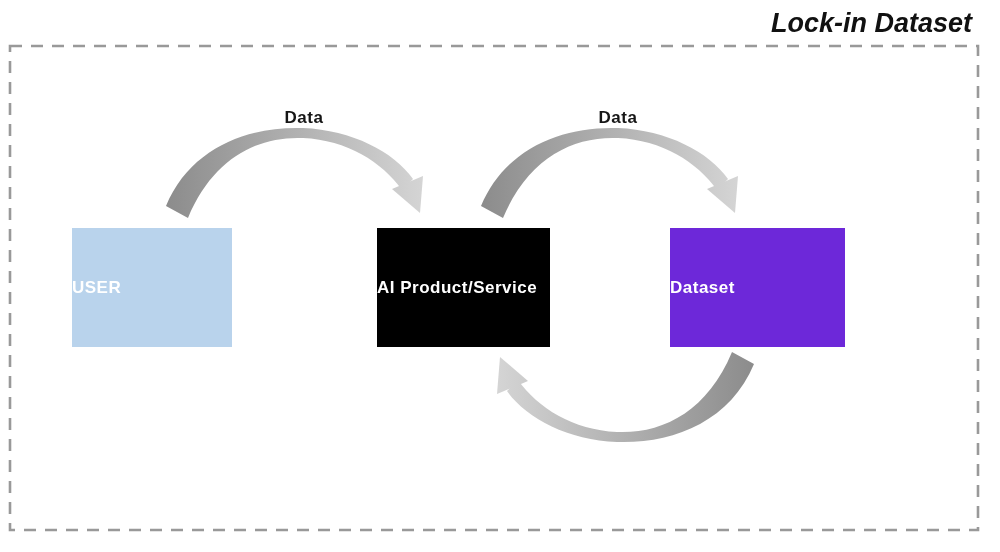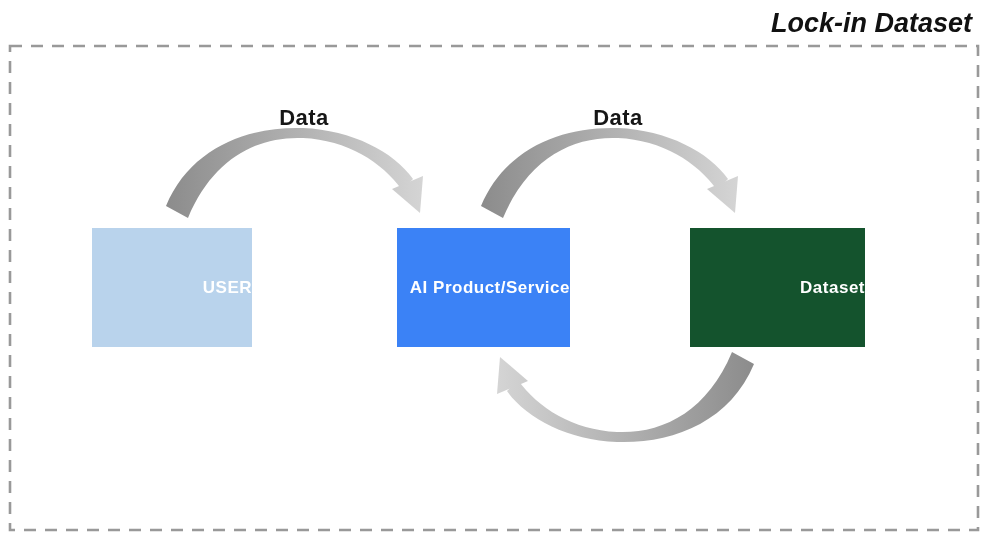--- a/index.html
+++ b/index.html
@@ -26,41 +26,40 @@
   }
   .arrow-layer {
     position: absolute;
     left: 0; top: 0;
     width: 1000px; height: 552px;
   }
   .node {
     position: absolute;
     display: flex;
     align-items: center;
-    justify-content: flex-end;
+    justify-content: flex-start;
     text-align: center;
-    margin-left: 20px;
   }
   .node-label {
     color: #ffffff;
     font-weight: bold;
     font-stretch: condensed;
     font-size: 17px;
     letter-spacing: 0.5px;
     white-space: nowrap;
   }
   .node-user    { left: 72px;  top: 228px; width: 160px; height: 119px; }
   .node-product { left: 377px; top: 228px; width: 173px; height: 119px; }
   .node-dataset { left: 670px; top: 228px; width: 175px; height: 119px; }
   .edge-label {
     position: absolute;
     transform: translate(-50%, -50%);
     font-weight: bold;
     font-stretch: condensed;
-    font-size: 22px;
+    font-size: 17px;
     color: #161616;
     letter-spacing: 0.5px;
     white-space: nowrap;
   }
   .edge-label-1 { left: 304px; top: 118px; }
   .edge-label-2 { left: 618px; top: 118px; }
   .edge-label-3 { left: 627px; top: 461px; }
 </style>
 </head>
 <body>
@@ -92,25 +91,25 @@
 
     <use href="#arc-arrow"></use>
     <use href="#arc-arrow" transform="translate(315,0)"></use>
     <use href="#arc-arrow" transform="translate(920,570) scale(-1,-1)"></use>
   </svg>
 
   <div class="node node-user" style="background-color: rgb(185, 211, 236);">
     <span class="node-label">USER</span>
   </div>
 
-  <div class="node node-product" style="background-color: #3b82f6;">
+  <div class="node node-product" style="background-color: #000000;">
     <span class="node-label">AI Product/Service</span>
   </div>
 
-  <div class="node node-dataset" style="background-color: #14532d;">
+  <div class="node node-dataset" style="background-color: #6d28d9;">
     <span class="node-label">Dataset</span>
   </div>
 
   <div class="edge-label edge-label-1">Data</div>
 
   <div class="edge-label edge-label-2">Data</div>
 
 
 </div>
 

